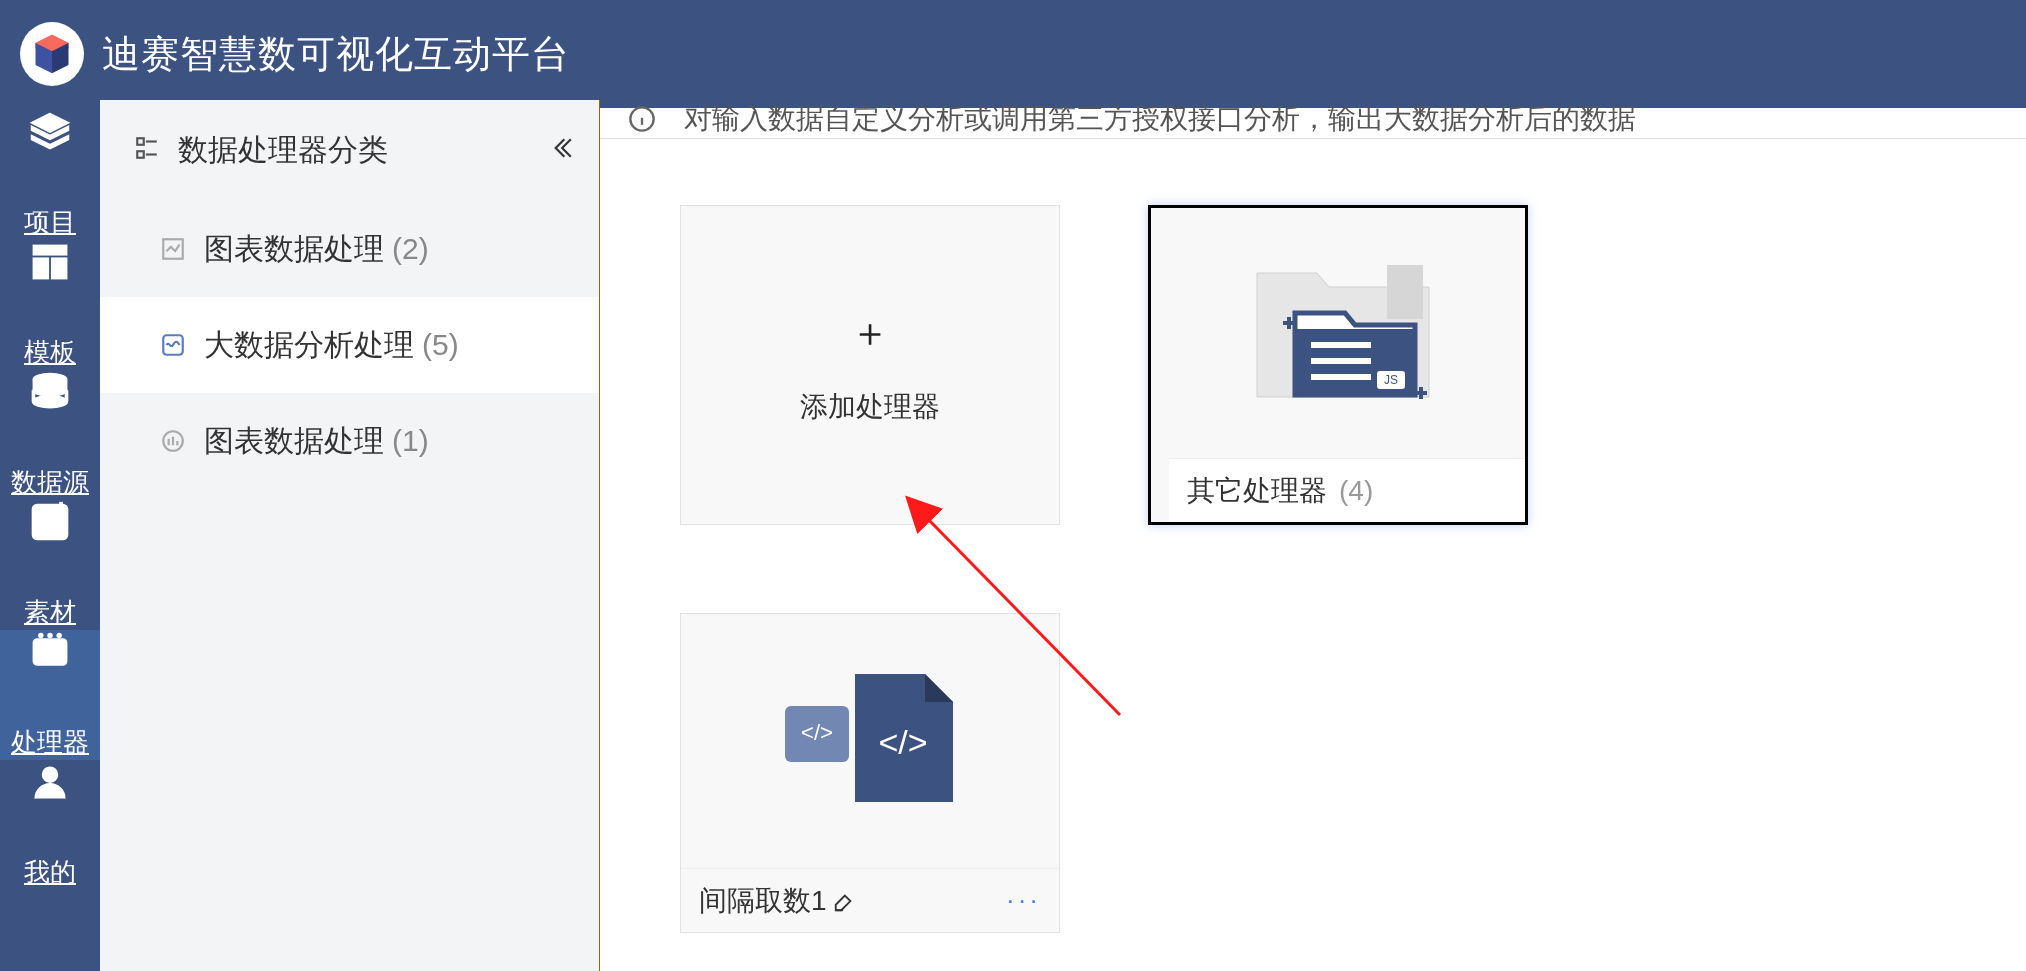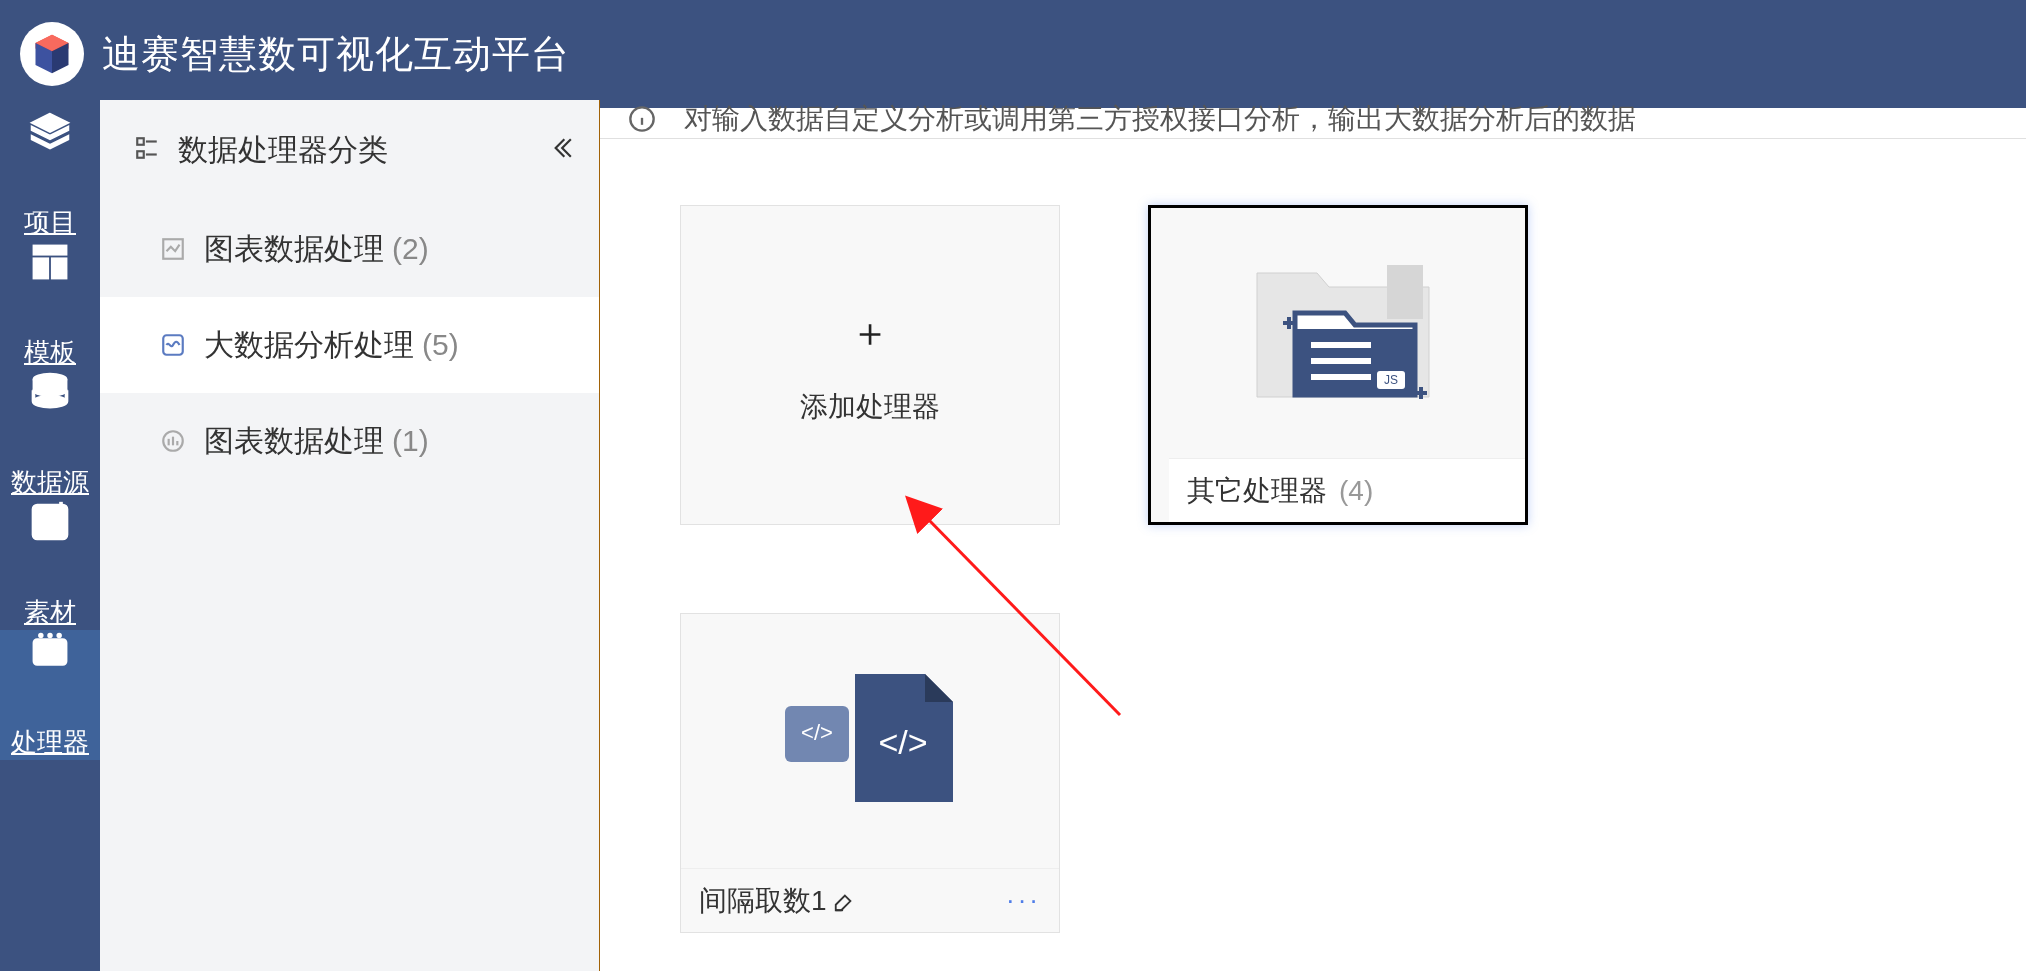--- a/index.html
+++ b/index.html
@@ -230,20 +230,29 @@
     <div class="rail-icon">
       <svg viewBox="0 0 24 24" fill="#fff">
           <rect x="3" y="5" width="18" height="14" rx="2"></rect>
           <text x="12" y="15" text-anchor="middle" font-size="9" fill="#3f639a" font-family="monospace">&lt;/&gt;</text>
           <circle cx="7" cy="3" r="1"></circle>
           <circle cx="12" cy="3" r="1"></circle>
           <circle cx="17" cy="3" r="1"></circle>
         </svg>
     </div>
     <div class="rail-label">处理器</div>
+  </div>
+  <div class="rail-item">
+    <div class="rail-icon">
+      <svg viewBox="0 0 24 24" fill="#fff">
+          <circle cx="12" cy="8" r="4"></circle>
+          <path d="M4 21c0-4.4 3.6-8 8-8s8 3.6 8 8"></path>
+        </svg>
+    </div>
+    <div class="rail-label">我的</div>
   </div>
 </div>
 
 <div class="sidebar">
   <div class="sb-header">
     <div class="sb-left">
       <span>
         <svg viewBox="0 0 24 24" fill="none" stroke="#555" stroke-width="2">
             <rect x="3" y="3" width="6" height="6"></rect>
             <rect x="3" y="15" width="6" height="6"></rect>

